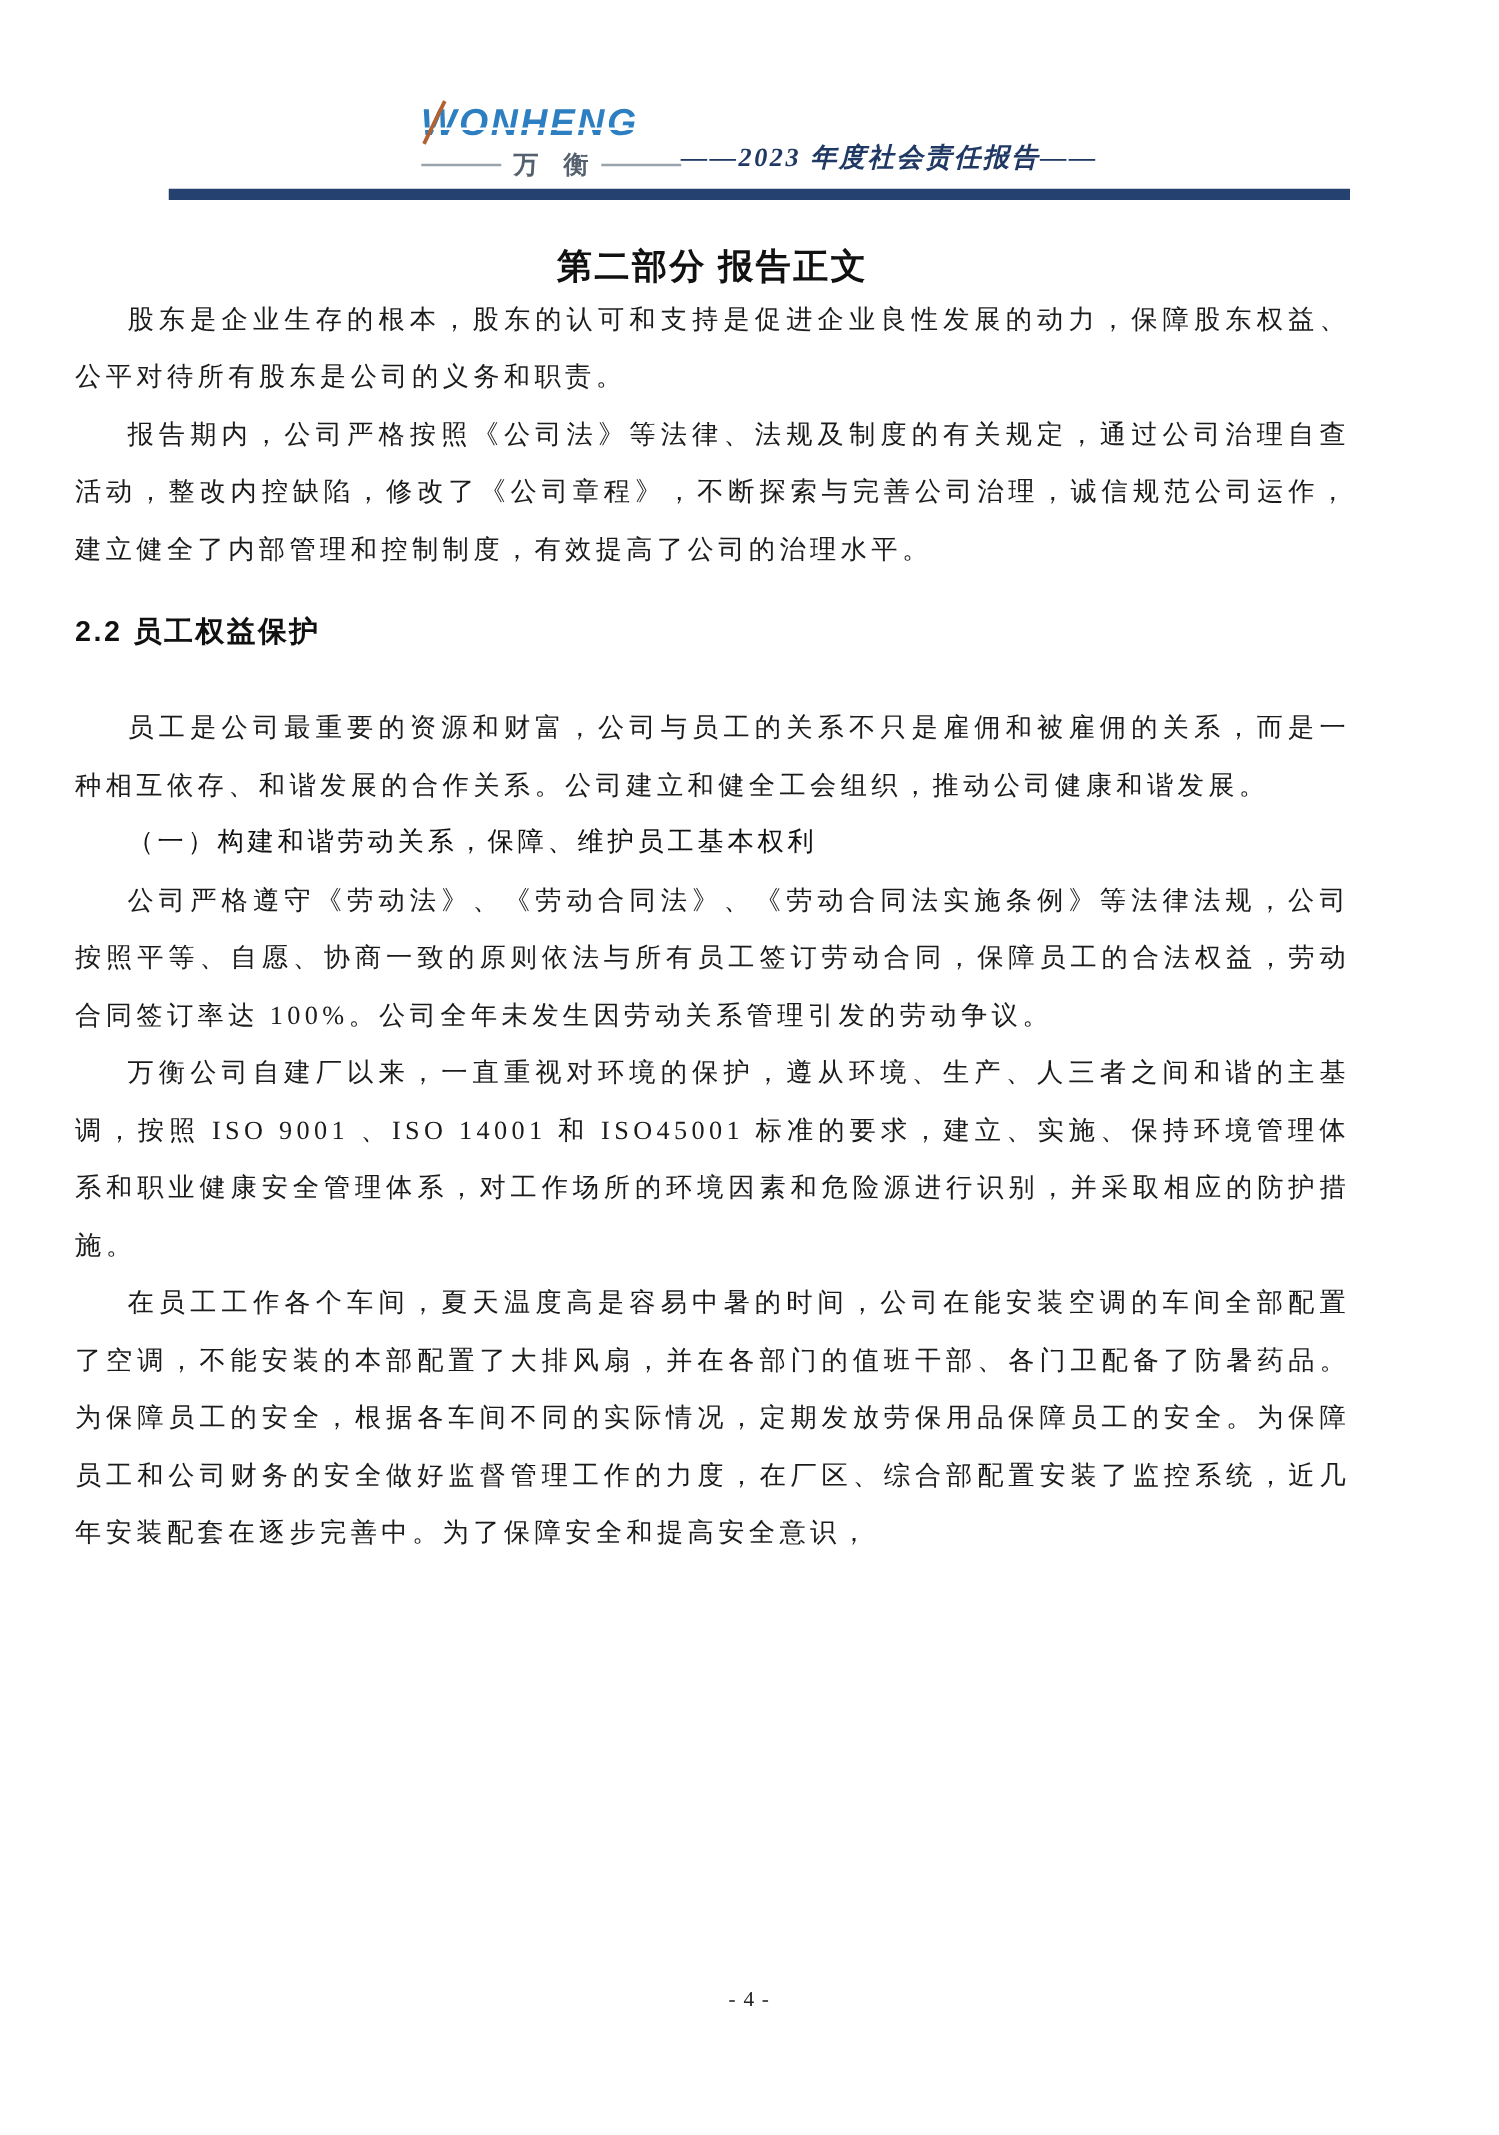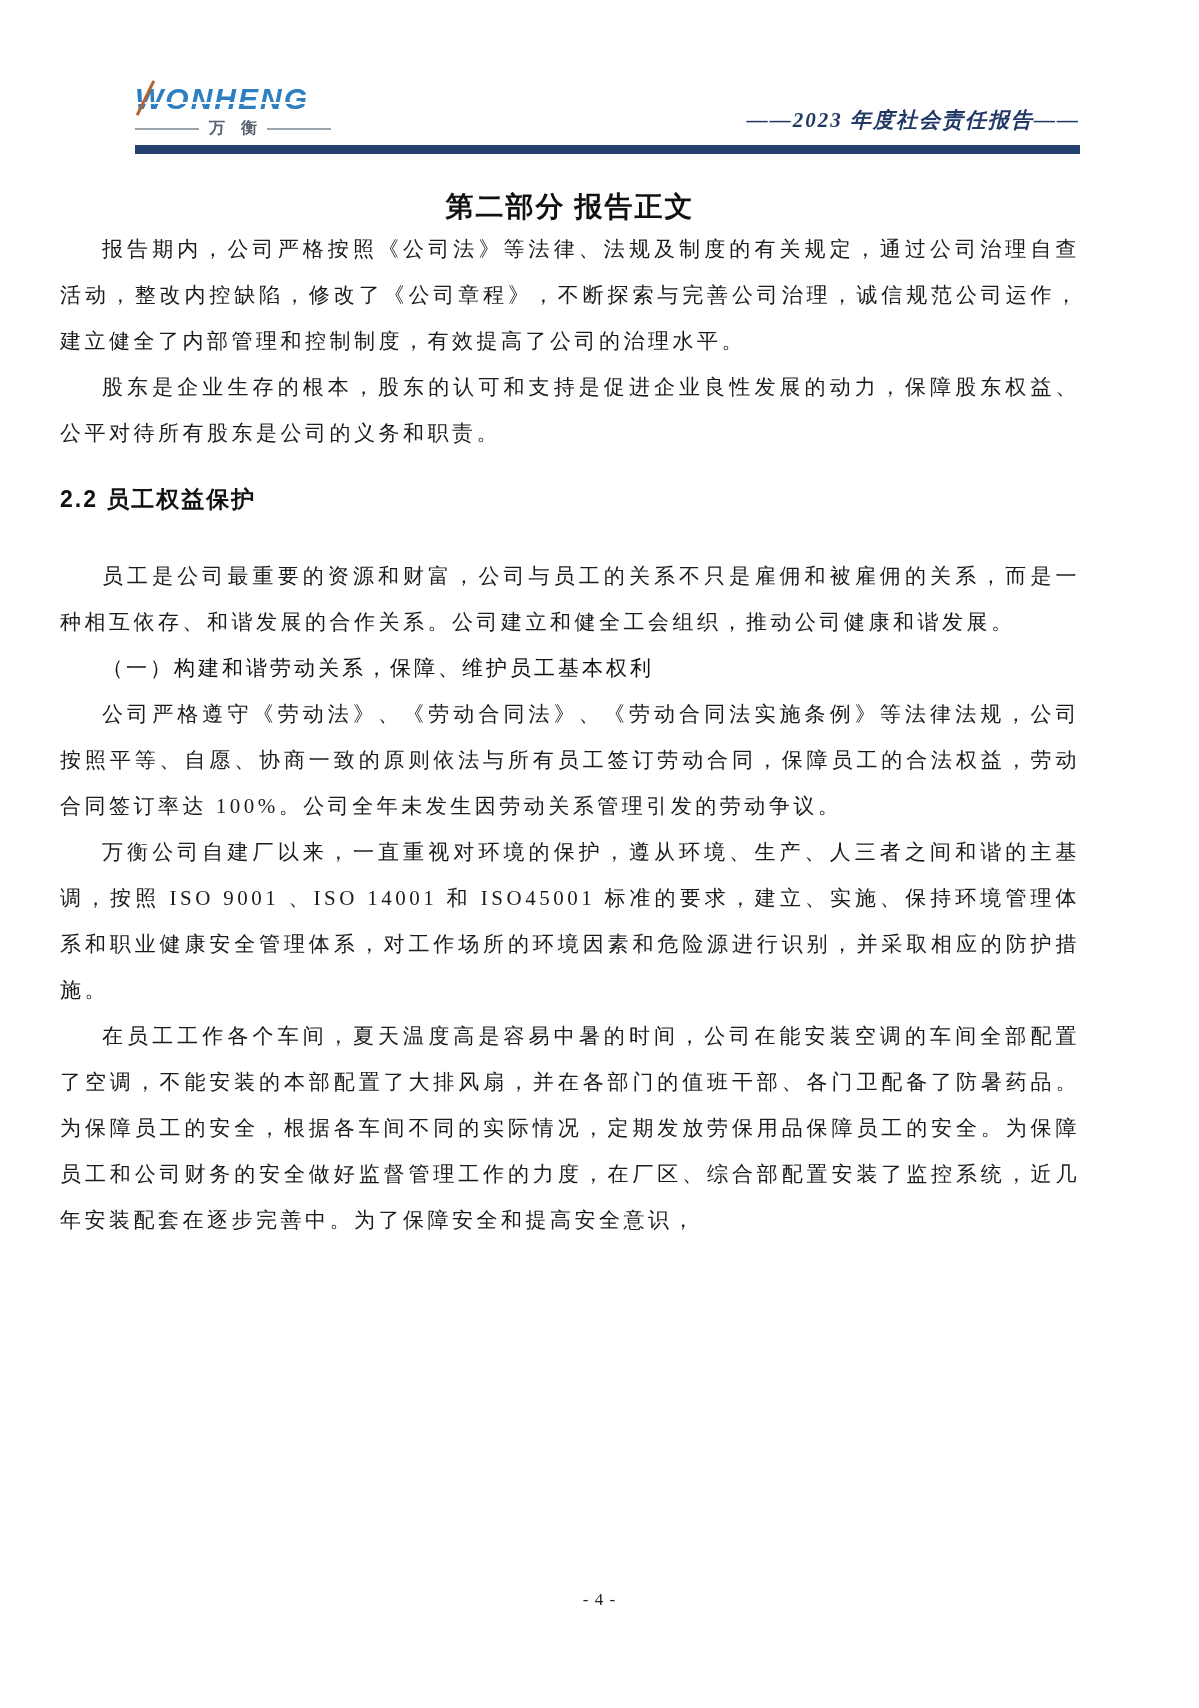--- a/index.html
+++ b/index.html
@@ -7,21 +7,21 @@
     position:relative;
     width:1199px; height:1708px;
     margin:0 auto;
     background:#ffffff;
     color:#1b1b1b;
     font-family:"Liberation Serif","DejaVu Serif",serif;
     overflow:hidden;
   }
   
   .header { padding:84px 119px 0 135px; }
-  .header-row { display:flex; justify-content:space-between; align-items:flex-end; }
+  .header-row { display:flex; justify-content:center; align-items:flex-end; }
   .logo { position:relative; display:inline-block; }
   .brand {
     position:relative;
     font-family:"Liberation Sans","DejaVu Sans",sans-serif;
     font-style:italic; font-weight:bold;
     font-size:30px; line-height:1;
     letter-spacing:2px;
     color:#2E7FC1;
   }
   .brand::after {           
@@ -30,21 +30,21 @@
   }
   .brand-accent {
     position:absolute; left:9px; top:-5px;
     width:3px; height:38px;
     background:#B2622F;
     transform:rotate(26deg);
   }
   .brand-sub {
     margin-top:4px;
     display:flex; align-items:center; justify-content:center; gap:10px;
-    font-weight:bold; font-size:16px; color:#55606E;
+    font-weight:bold; font-size:20px; color:#55606E;
   }
   .hline { width:64px; height:2px; background:#9AA4AD; }
   .report-title {
     font-style:italic; font-weight:600;
     font-size:21px; letter-spacing:2px;
     color:#1F3864;
     padding-bottom:5px;
   }
   .header-rule { margin-top:6px; height:9px; background:#24416F; }
 
@@ -105,22 +105,22 @@
       </div>
       <div class="report-title">——2023 年度社会责任报告——</div>
     </div>
     <div class="header-rule"></div>
   </div>
 
   <div class="main">
     <h1 class="doc-title">第二部分 报告正文</h1>
 
 
+    <p class="p">股东是企业生存的根本，股东的认可和支持是促进企业良性发展的动力，保障股东权益、公平对待所有股东是公司的义务和职责。</p>
     <p class="p">报告期内，公司严格按照《公司法》等法律、法规及制度的有关规定，通过公司治理自查活动，整改内控缺陷，修改了《公司章程》，不断探索与完善公司治理，诚信规范公司运作，建立健全了内部管理和控制制度，有效提高了公司的治理水平。</p>
-    <p class="p">股东是企业生存的根本，股东的认可和支持是促进企业良性发展的动力，保障股东权益、公平对待所有股东是公司的义务和职责。</p>
 
     <h2 class="h2 h2-second">2.2 员工权益保护</h2>
 
     <p class="p">员工是公司最重要的资源和财富，公司与员工的关系不只是雇佣和被雇佣的关系，而是一种相互依存、和谐发展的合作关系。公司建立和健全工会组织，推动公司健康和谐发展。</p>
 
     <h3 class="h3">（一）构建和谐劳动关系，保障、维护员工基本权利</h3>
 
     <p class="p">公司严格遵守《劳动法》、《劳动合同法》、《劳动合同法实施条例》等法律法规，公司按照平等、自愿、协商一致的原则依法与所有员工签订劳动合同，保障员工的合法权益，劳动合同签订率达 100%。公司全年未发生因劳动关系管理引发的劳动争议。</p>
     <p class="p">万衡公司自建厂以来，一直重视对环境的保护，遵从环境、生产、人三者之间和谐的主基调，按照 ISO 9001 、ISO 14001 和 ISO45001 标准的要求，建立、实施、保持环境管理体系和职业健康安全管理体系，对工作场所的环境因素和危险源进行识别，并采取相应的防护措施。</p>
     <p class="p">在员工工作各个车间，夏天温度高是容易中暑的时间，公司在能安装空调的车间全部配置了空调，不能安装的本部配置了大排风扇，并在各部门的值班干部、各门卫配备了防暑药品。为保障员工的安全，根据各车间不同的实际情况，定期发放劳保用品保障员工的安全。为保障员工和公司财务的安全做好监督管理工作的力度，在厂区、综合部配置安装了监控系统，近几年安装配套在逐步完善中。为了保障安全和提高安全意识，</p>

